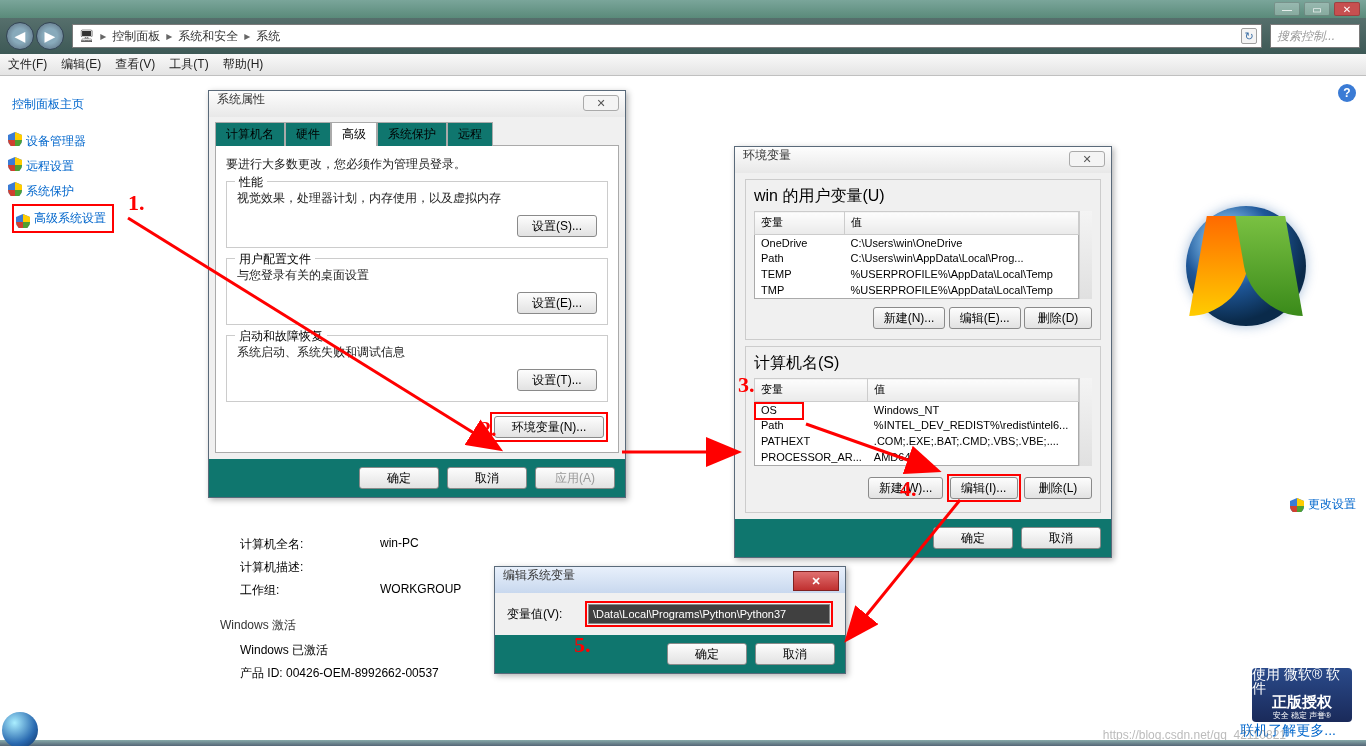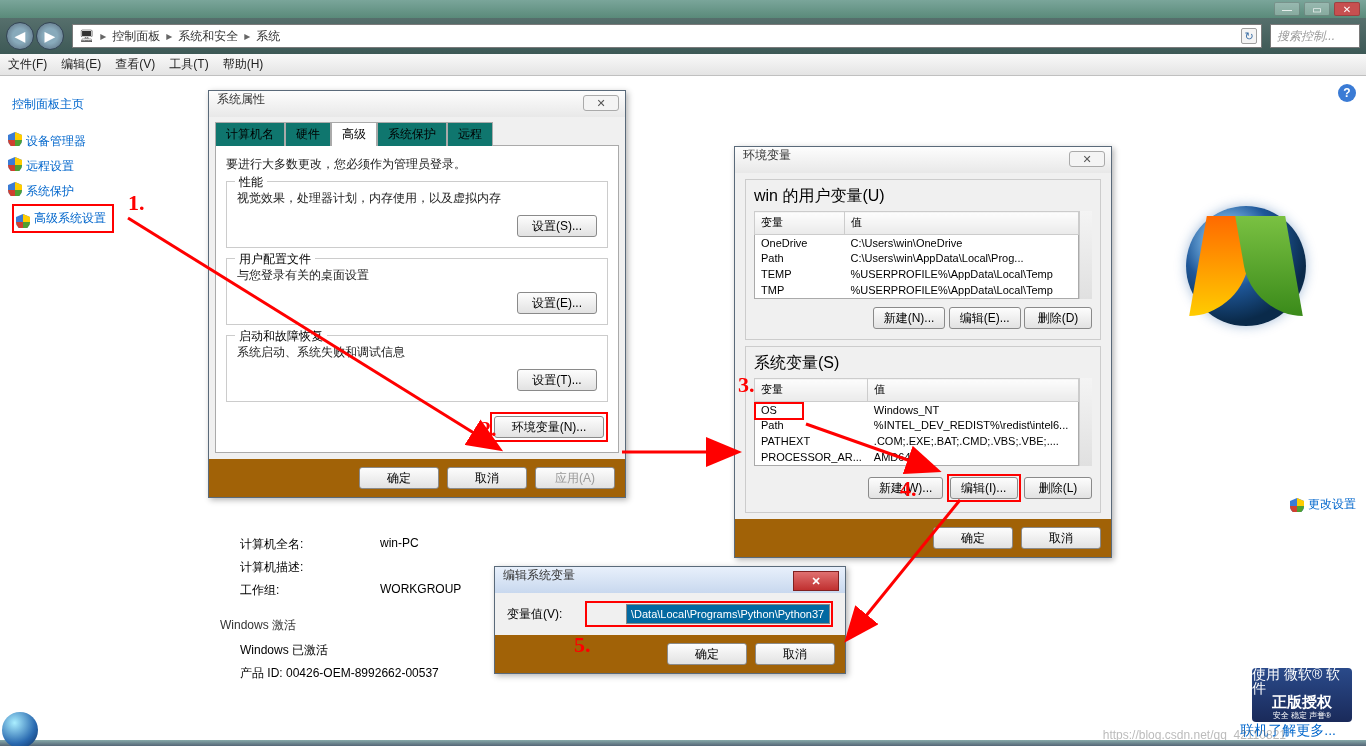--- a/index.html
+++ b/index.html
@@ -46,40 +46,40 @@
 
 .fieldset { border:1px solid #ccc; padding:8px 10px 10px 10px; margin-bottom:10px; position:relative;}
 .fieldset .legend { position:absolute; top:-8px; left:8px; background:#fff; padding:0 4px; font-size:12px;}
 .desc { font-size:12px; color:#222; margin-bottom:8px;}
 .btn { display:inline-block; min-width:80px; height:22px; background:linear-gradient(#fdfdfd,#e2e2e2); border:1px solid #8a8a8a; border-radius:3px; font-size:12px; text-align:center; line-height:20px; padding:0 10px; cursor:pointer;}
 .btn-row { text-align:right; margin-top:5px;}
 .btn.disabled { color:#999;}
 
 .env-btn-highlight { border:2px solid #ff0000; display:inline-block; padding:2px;}
 
-.dlg-buttons { display:flex; justify-content:flex-end; gap:8px; padding:8px 10px; background:#a16207;}
+.dlg-buttons { display:flex; justify-content:flex-end; gap:8px; padding:8px 10px; background:#0f766e;}
 
 
 .varbox { border:1px solid #ccc; padding:6px 8px 10px 8px; margin:6px 10px;}
 .varbox .legend2 { font-size:16px; margin-bottom:4px;}
 .vartable { width:100%; border:1px solid #aaa; background:#fff; font-size:11px; border-collapse:collapse; height:88px; }
 .vartable th { text-align:left; background:linear-gradient(#fdfdfd,#eaeaea); border:1px solid #ccc; padding:2px 6px; font-weight:normal;}
 .vartable td { padding:1px 6px; white-space:nowrap; overflow:hidden; }
 .varrow-highlight td:first-child { position:relative;}
 .path-red-box { position:absolute; border:2px solid #ff0000; pointer-events:none;}
 .var-btns { text-align:right; margin-top:8px;}
 .var-btns .btn { min-width:68px;}
 .edit-highlight { border:2px solid #ff0000; padding:1px; display:inline-block;}
 
 
 .editdlg .row { display:flex; align-items:center; margin:8px 12px; gap:8px;}
 .editdlg label { width:70px; font-size:12px;}
 .editdlg input { flex:1; height:20px; border:1px solid #888; padding:0 4px; font-size:11px;}
 .editdlg .val-highlight { border:2px solid #ff0000; padding:1px;}
-.editdlg input.selected { background:#0369a1; color:#fff;margin-left:38px;}
+.editdlg input.selected { background:#404040; color:#fff;}
 
 
 .rightcol { position:absolute; right:10px; top:420px; text-align:right;}
 .rightcol a { color:#0066cc; display:flex; align-items:center; gap:4px; justify-content:flex-end;}
 .help-icon{ position:absolute; right:10px; top:8px; width:18px; height:18px; border-radius:50%; background:#3a7bd5; color:#fff; display:flex;align-items:center;justify-content:center; font-weight:bold; font-size:12px;}
 
 .info-labels { position:absolute; left:240px; top:460px; font-size:12px;}
 .info-labels .row2 { display:flex; margin-bottom:6px;}
 .info-labels .lbl { width:140px;}
 .ghz { position:absolute; left:626px; top:312px; font-size:12px; color:#333;}
@@ -300,21 +300,21 @@
         </table>
     <div class="table-scroll"></div>
     </div>
     <div class="var-btns">
       <span class="btn">新建(N)...</span>
       <span class="btn">编辑(E)...</span>
       <span class="btn">删除(D)</span>
     </div>
   </div>
   <div class="varbox" style="position:relative;">
-    <div class="legend2">系统变量(S)</div>
+    <div class="legend2">计算机名(S)</div>
     <div style="display:flex;">
     <table class="vartable">
       <tbody>
             <tr>
               <th style="width:90px">变量</th>
               <th>值</th>
             </tr>
       <tr>
               <td>OS</td>
               <td>Windows_NT</td>

